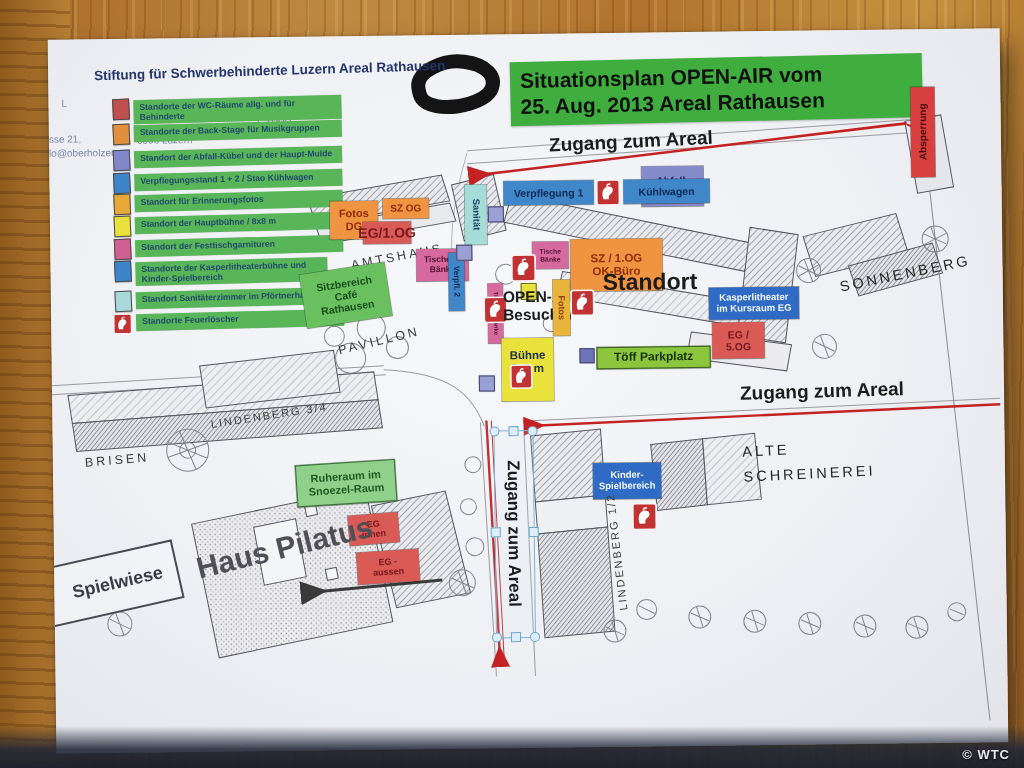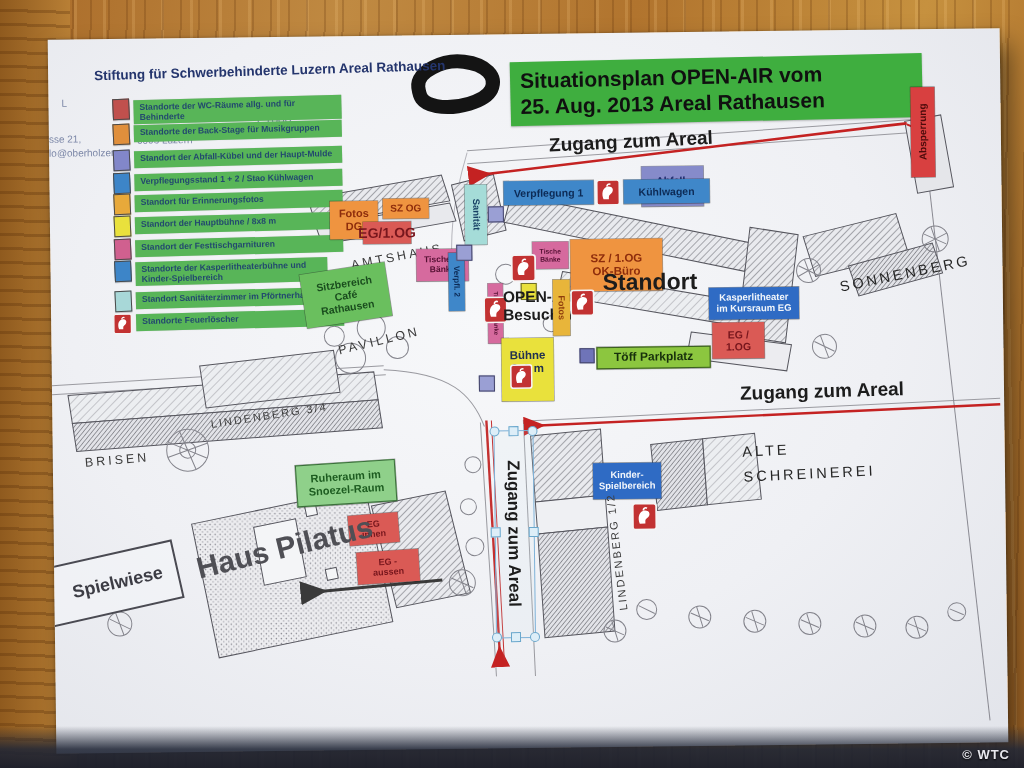--- a/index.html
+++ b/index.html
@@ -342,21 +342,21 @@
   <div class="box c-amber vtext" style="left:502px;top:246px;width:17px;height:56px;font-size:9px;">Fotos</div>
   <svg class="fxi" style="left:519px;top:256px;" width="25" height="27" viewBox="0 0 20 22">
       <rect x="0.8" y="0.8" width="18.4" height="20.4" rx="2" fill="#c23232" stroke="#f5f5f5" stroke-width="1.4"></rect>
       <path d="M6.2 16.5 C4.6 12.5 5.2 7.6 9.2 6.4 C12.8 5.4 15 8.2 13.4 10.8 C12.4 12.4 10.6 12.6 10.6 14.6 L10.6 16.5 Z" fill="#fff"></path>
       <path d="M9.2 6.2 C9 4.6 10.6 3.6 12 4.4" stroke="#fff" stroke-width="1.3" fill="none"></path>
     </svg>
 
   <div class="box c-bluew" style="left:658px;top:256px;width:90px;height:32px;font-size:9.5px;">Kasperlitheater
 im Kursraum EG</div>
   <div class="box c-red" style="left:661px;top:291px;width:52px;height:36px;font-size:10.5px;">EG /
-1.OG</div>
+5.OG</div>
   <div class="plabel hand" style="left:788px;top:236px;transform:rotate(-11deg);">SONNENBERG</div>
 
   <div class="box c-yellow" style="left:450px;top:304px;width:52px;height:52px;font-size:11.5px;align-items:flex-start;padding-top:11px;">Bühne
 8x8 m</div>
   <svg class="fxi" style="left:458px;top:330px;" width="23" height="25" viewBox="0 0 20 22">
       <rect x="0.8" y="0.8" width="18.4" height="20.4" rx="2" fill="#c23232" stroke="#f5f5f5" stroke-width="1.4"></rect>
       <path d="M6.2 16.5 C4.6 12.5 5.2 7.6 9.2 6.4 C12.8 5.4 15 8.2 13.4 10.8 C12.4 12.4 10.6 12.6 10.6 14.6 L10.6 16.5 Z" fill="#fff"></path>
       <path d="M9.2 6.2 C9 4.6 10.6 3.6 12 4.4" stroke="#fff" stroke-width="1.3" fill="none"></path>
     </svg>
   <div class="box c-toeff" style="left:545px;top:314px;width:112px;height:20px;font-size:12px;">Töff Parkplatz</div>

